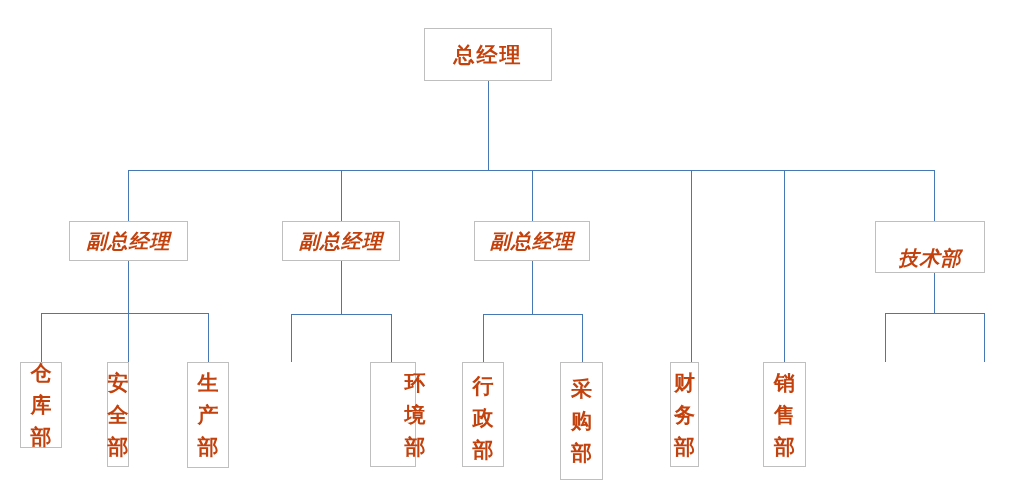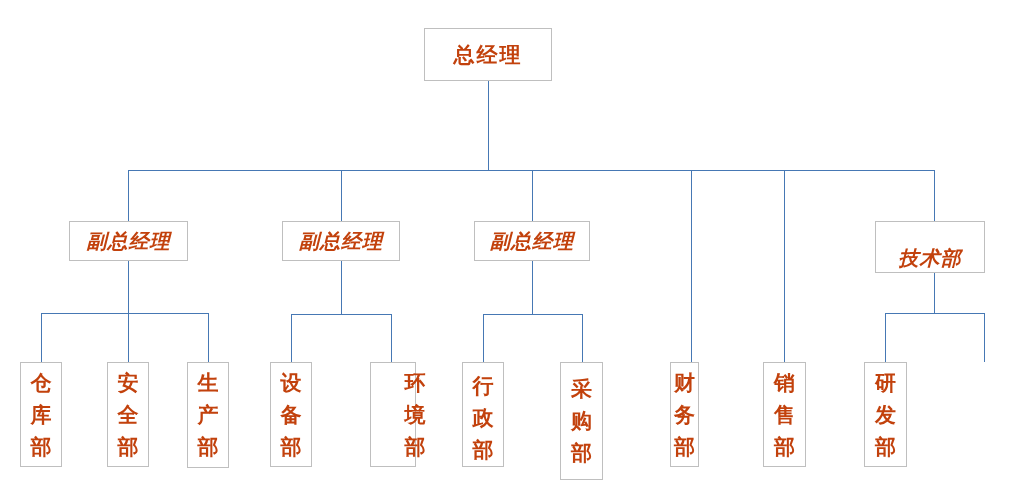--- a/index.html
+++ b/index.html
@@ -87,44 +87,38 @@
   <div class="node lvl2" style="left:282px; top:221px; width:118px; height:40px;">
     <span class="label">副总经理</span>
   </div>
   <div class="node lvl2" style="left:474px; top:221px; width:116px; height:40px;">
     <span class="label">副总经理</span>
   </div>
   <div class="node lvl2" style="left:875px; top:221px; width:110px; height:52px;align-items:flex-end;">
     <span class="label">技术部</span>
   </div>
 
-  <div class="node dept" style="left:20px; top:362px; width:42px; height:105px;">
+  <div class="node dept" style="left:20px; top:362px; width:42px; height:86px;">
     <span class="label">仓库部</span>
   </div>
-  <div class="node dept" style="left:107px; top:362px; width:42px; height:105px;">
+  <div class="node dept" style="left:107px; top:362px; width:22px; height:105px;">
     <span class="label">安全部</span>
   </div>
   <div class="node dept" style="left:187px; top:362px; width:42px; height:106px;">
     <span class="label">生产部</span>
-  </div>
-  <div class="node dept" style="left:270px; top:362px; width:42px; height:105px;">
-    <span class="label">设备部</span>
   </div>
   <div class="node dept" style="left:370px; top:362px; width:42px; height:105px;padding-left:44px;">
     <span class="label">环境部</span>
   </div>
   <div class="node dept" style="left:462px; top:362px; width:42px; height:105px;align-items:flex-end;">
     <span class="label">行政部</span>
   </div>
   <div class="node dept" style="left:560px; top:362px; width:43px; height:118px;">
     <span class="label">采购部</span>
   </div>
   <div class="node dept" style="left:670px; top:362px; width:29px; height:105px;">
     <span class="label">财务部</span>
   </div>
   <div class="node dept" style="left:763px; top:362px; width:43px; height:105px;font-family:Liberation Serif, serif;">
     <span class="label">销售部</span>
   </div>
-  <div class="node dept" style="left:864px; top:362px; width:43px; height:105px;">
-    <span class="label">研发部</span>
-  </div>
 
 </div>
 
 </body></html>

